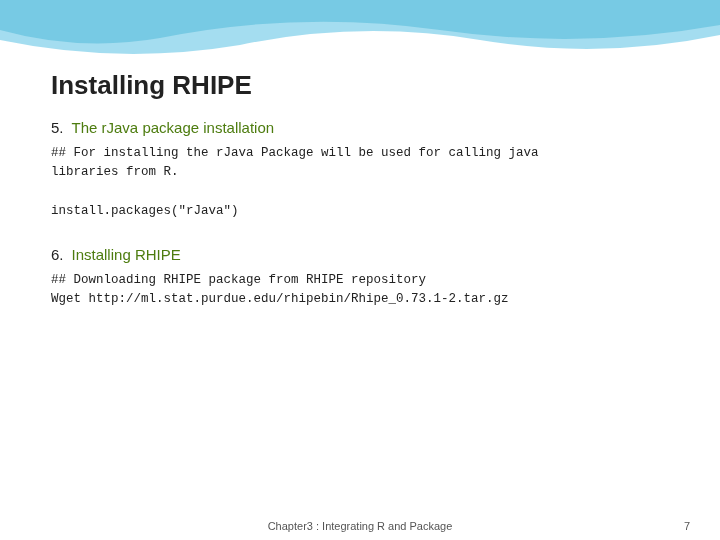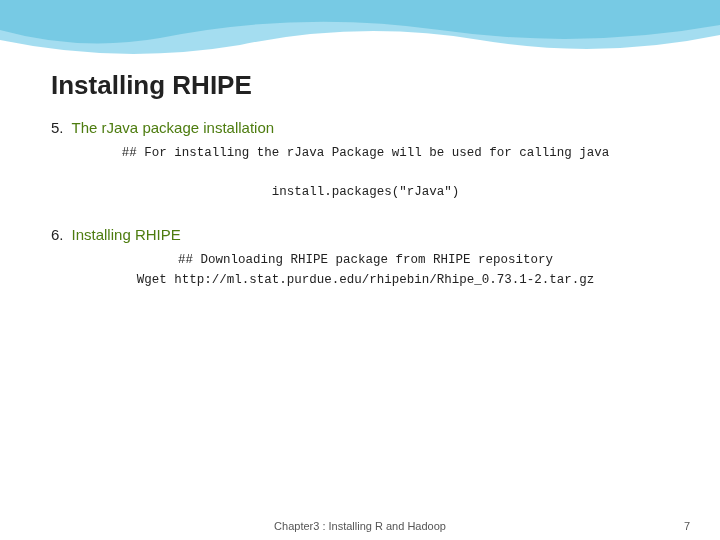--- a/index.html
+++ b/index.html
@@ -73,21 +73,20 @@
       color: #4d7c0f;
     }
 
     .code-block {
       font-family: 'Courier New', Courier, monospace;
       font-size: 12.5px;
       color: #222;
       line-height: 1.55;
       margin-left: 0;
       padding: 0;
-      text-align: center;
     }
 
     .code-block .bold-line {
       font-weight: normal;
     }
 
     
     .footer {
       position: absolute;
       bottom: 8px;
@@ -126,35 +125,36 @@
 
   <h1 class="slide-title">Installing RHIPE</h1>
 
   <div class="section">
     <div class="section-heading">
       <span class="section-number">5.</span>
       <span class="section-label">The rJava package installation</span>
     </div>
     <div class="code-block">
       <div>## For installing the rJava Package will be used for calling java</div>
+      <div>libraries from R.</div>
       <div>&nbsp;</div>
       <div>install.packages("rJava")</div>
     </div>
   </div>
 
   <div class="section" style="margin-top: 24px;">
     <div class="section-heading">
       <span class="section-number">6.</span>
       <span class="section-label">Installing RHIPE</span>
     </div>
     <div class="code-block">
       <div class="bold-line">## Downloading RHIPE package from RHIPE repository</div>
       <div>Wget http://ml.stat.purdue.edu/rhipebin/Rhipe_0.73.1-2.tar.gz</div>
       <div>&nbsp;</div>
     </div>
   </div>
 
 </div>
 
 <div class="footer">
-  <span class="footer-text">Chapter3 : Installing R and Hadoop</span>
+  <span class="footer-text">Chapter3 : Integrating R and Package</span>
 </div>
 <div class="footer-page">7</div>
 
 </body></html>

